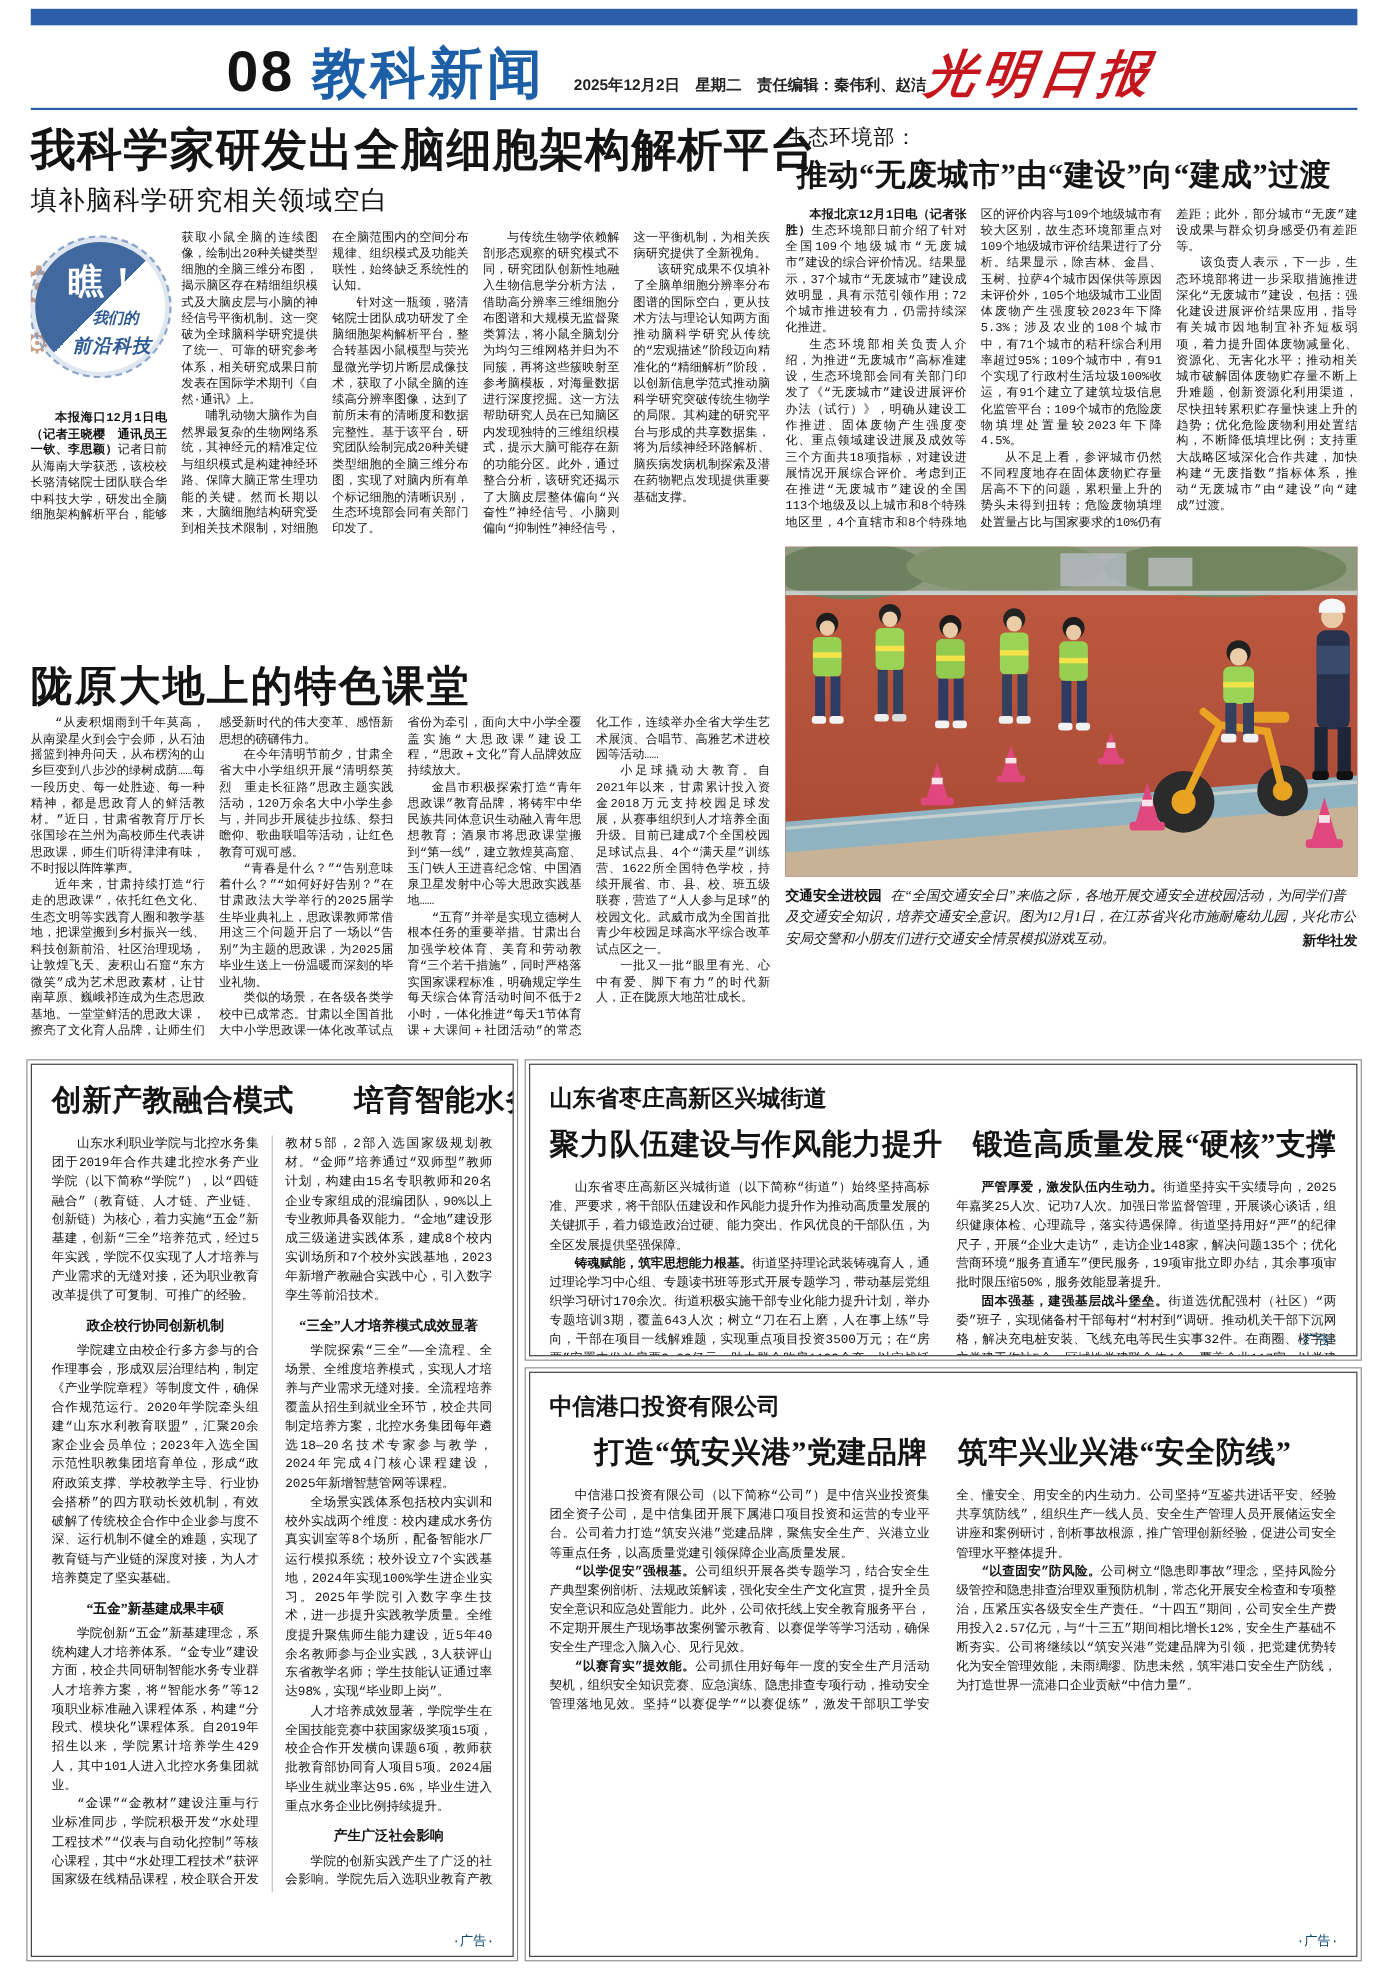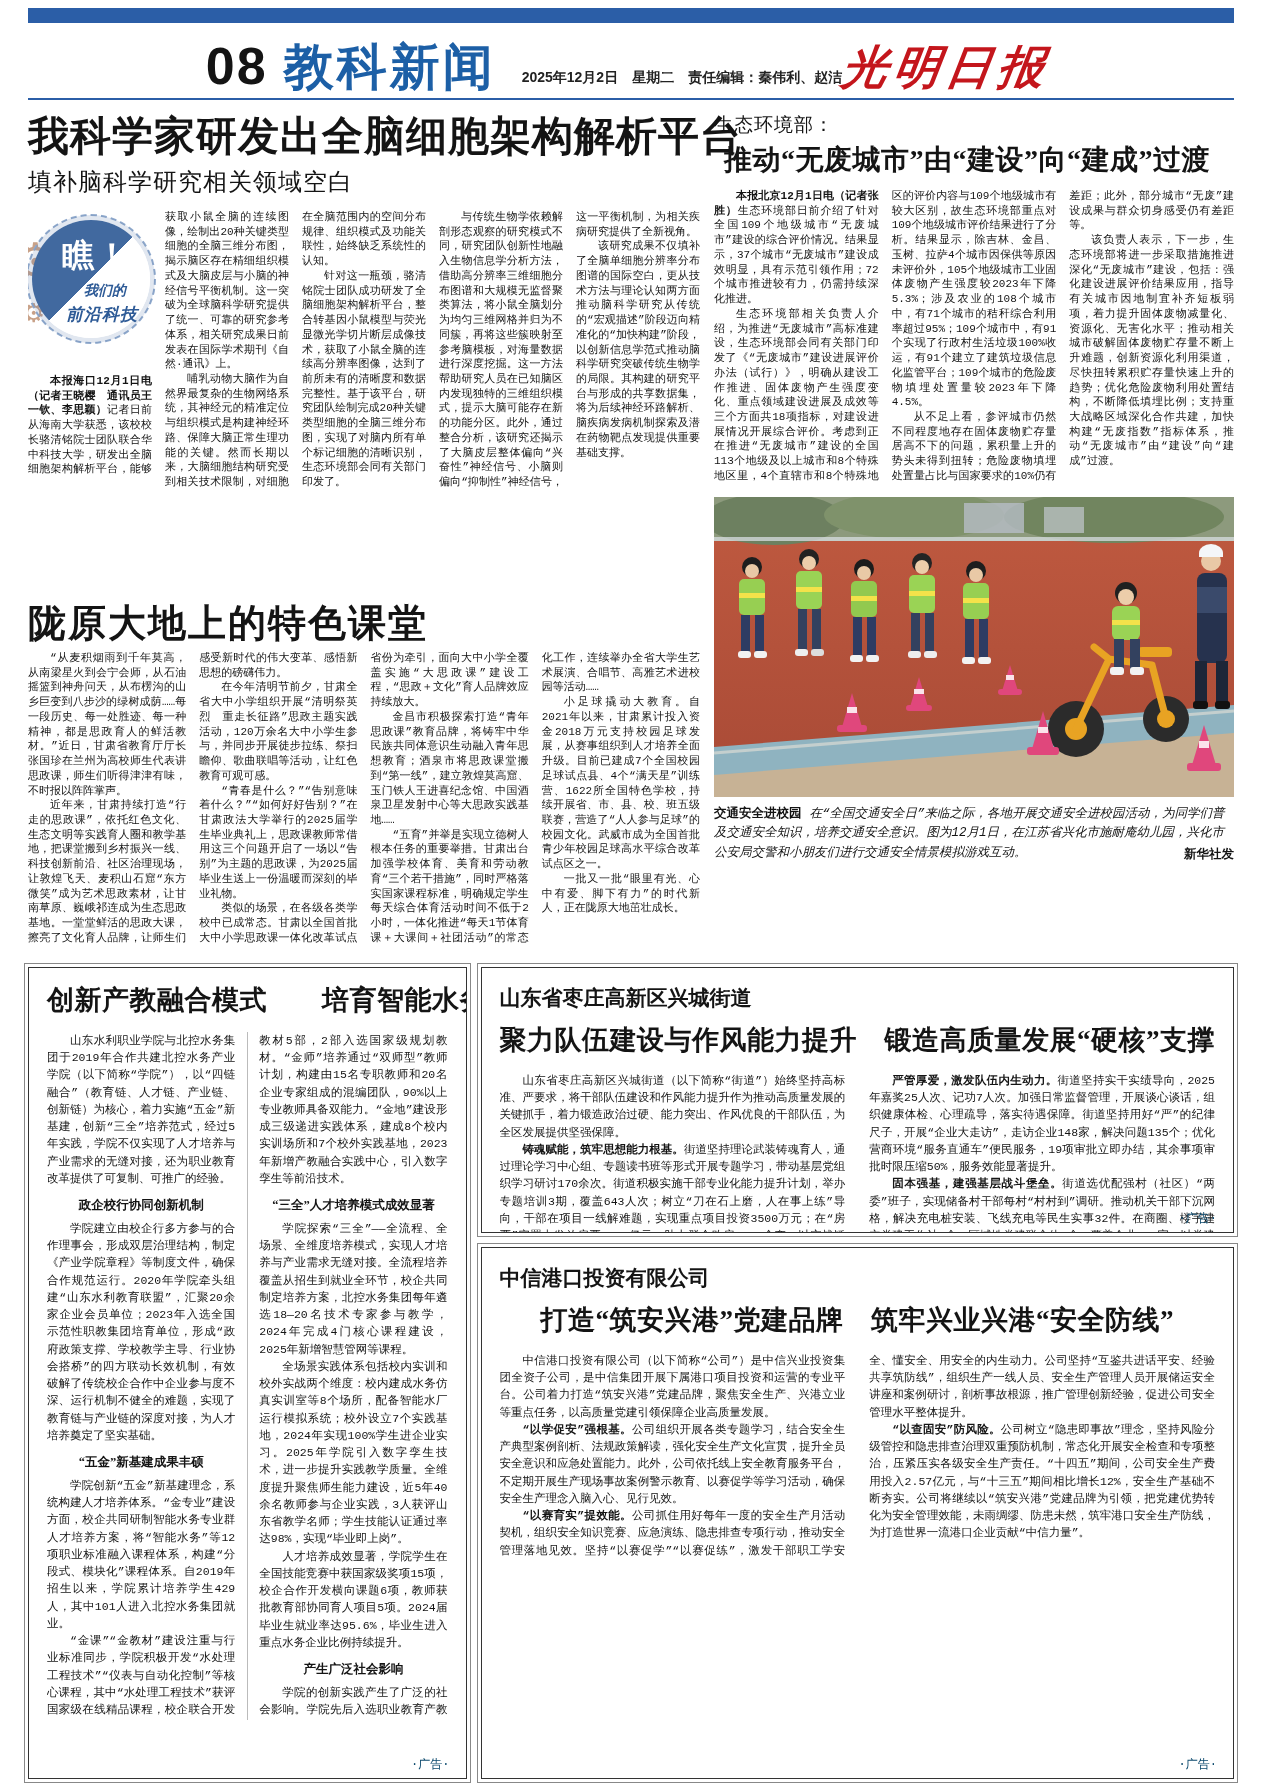--- a/index.html
+++ b/index.html
@@ -40,21 +40,21 @@
   .feat-art h1{font-size:38px;font-weight:900;margin:4px 0 2px;letter-spacing:2px;}
   .byline{font-size:13.5px;margin:6px 0 12px;}
   .feat-body{height:302px;column-count:4;column-gap:13px;font-size:11px;line-height:1.34;}
 
   .eco-art .kicker{font-size:19px;margin:2px 0 4px;letter-spacing:1px;}
   .eco-art h1{font-size:28px;font-weight:900;margin:0 0 12px 10px;line-height:1.25;letter-spacing:0.5px;white-space:nowrap;}
   .eco-body{height:296px;column-count:3;column-gap:13px;font-size:11px;line-height:1.34;}
 
   figure.photo{margin:12px 0 0;}
   figure.photo svg{display:block;width:520px;height:300px;background:#b0513c;}
-  figcaption{position:relative;font-size:12.5px;font-style:italic;line-height:1.55;margin-top:8px;padding-bottom:2px;font-family:Liberation Mono, monospace;}
+  figcaption{position:relative;font-size:12.5px;font-style:italic;line-height:1.55;margin-top:8px;padding-bottom:2px;}
   figcaption strong{font-style:normal;margin-right:8px;}
   .credit{position:absolute;right:0;bottom:0;font-style:normal;font-weight:700;}
 
   .boxes{display:flex;gap:14px;margin:14px 28px 0;height:812px;}
   .box{border:1px solid #333;outline:1px solid #888;outline-offset:3px;background:#fff;position:relative;padding:12px 18px;overflow:hidden;box-sizing:border-box;}
   .box .kicker2{font-family:"Liberation Sans","DejaVu Sans",sans-serif;font-weight:700;font-size:21px;margin:4px 0 10px;}
   .box h3{text-align:center;font-size:27px;font-weight:900;margin:2px 0 14px;letter-spacing:0.5px;white-space:nowrap;}
   .box-body{column-count:2;column-gap:24px;font-size:11.5px;line-height:1.5;}
   .box1{width:516px;}
   .box1 .box-body{height:688px;column-rule:1px solid #bbb;}
@@ -98,21 +98,21 @@
             <div class="badge-circle">
               <span class="badge-excl">瞧！</span>
               <span class="badge-l2">我们的</span>
               <span class="badge-l3">前沿科技</span>
             </div>
           </div>
         <p><strong>本报海口12月1日电（记者王晓樱　通讯员王一钦、李思颖）</strong>记者日前从海南大学获悉，该校校长骆清铭院士团队联合华中科技大学，研发出全脑细胞架构解析平台，能够获取小鼠全脑的连续图像，绘制出20种关键类型细胞的全脑三维分布图，揭示脑区存在精细组织模式及大脑皮层与小脑的神经信号平衡机制。这一突破为全球脑科学研究提供了统一、可靠的研究参考体系，相关研究成果日前发表在国际学术期刊《自然·通讯》上。</p>
             <p>哺乳动物大脑作为自然界最复杂的生物网络系统，其神经元的精准定位与组织模式是构建神经环路、保障大脑正常生理功能的关键。然而长期以来，大脑细胞结构研究受到相关技术限制，对细胞在全脑范围内的空间分布规律、组织模式及功能关联性，始终缺乏系统性的认知。</p>
             <p>针对这一瓶颈，骆清铭院士团队成功研发了全脑细胞架构解析平台，整合转基因小鼠模型与荧光显微光学切片断层成像技术，获取了小鼠全脑的连续高分辨率图像，达到了前所未有的清晰度和数据完整性。基于该平台，研究团队绘制完成20种关键类型细胞的全脑三维分布图，实现了对脑内所有单个标记细胞的清晰识别，生态环境部会同有关部门印发了。</p>
             <p>与传统生物学依赖解剖形态观察的研究模式不同，研究团队创新性地融入生物信息学分析方法，借助高分辨率三维细胞分布图谱和大规模无监督聚类算法，将小鼠全脑划分为均匀三维网格并归为不同簇，再将这些簇映射至参考脑模板，对海量数据进行深度挖掘。这一方法帮助研究人员在已知脑区内发现独特的三维组织模式，提示大脑可能存在新的功能分区。此外，通过整合分析，该研究还揭示了大脑皮层整体偏向“兴奋性”神经信号、小脑则偏向“抑制性”神经信号，这一平衡机制，为相关疾病研究提供了全新视角。</p>
-            <p>该研究成果不仅填补了全脑单细胞分辨率分布图谱的国际空白，更从技术方法与理论认知两方面推动脑科学研究从传统的“宏观描述”阶段迈向精准化的“加快构建”阶段，以创新信息学范式推动脑科学研究突破传统生物学的局限。其构建的研究平台与形成的共享数据集，将为后续神经环路解析、脑疾病发病机制探索及潜在药物靶点发现提供重要基础支撑。</p>
+            <p>该研究成果不仅填补了全脑单细胞分辨率分布图谱的国际空白，更从技术方法与理论认知两方面推动脑科学研究从传统的“宏观描述”阶段迈向精准化的“精细解析”阶段，以创新信息学范式推动脑科学研究突破传统生物学的局限。其构建的研究平台与形成的共享数据集，将为后续神经环路解析、脑疾病发病机制探索及潜在药物靶点发现提供重要基础支撑。</p>
           </div>
       </article>
 
       <article class="feat-art">
         <h1>陇原大地上的特色课堂</h1>
         <div class="cols feat-body">
             <p>“从麦积烟雨到千年莫高，从南梁星火到会宁会师，从石油摇篮到神舟问天，从布楞沟的山乡巨变到八步沙的绿树成荫……每一段历史、每一处胜迹、每一种精神，都是思政育人的鲜活教材。”近日，甘肃省教育厅厅长张国珍在兰州为高校师生代表讲思政课，师生们听得津津有味，不时报以阵阵掌声。</p>
             <p>近年来，甘肃持续打造“行走的思政课”，依托红色文化、生态文明等实践育人圈和教学基地，把课堂搬到乡村振兴一线、科技创新前沿、社区治理现场，让敦煌飞天、麦积山石窟“东方微笑”成为艺术思政素材，让甘南草原、巍峨祁连成为生态思政基地。一堂堂鲜活的思政大课，擦亮了文化育人品牌，让师生们感受新时代的伟大变革、感悟新思想的磅礴伟力。</p>
             <p>在今年清明节前夕，甘肃全省大中小学组织开展“清明祭英烈　重走长征路”思政主题实践活动，120万余名大中小学生参与，并同步开展徒步拉练、祭扫瞻仰、歌曲联唱等活动，让红色教育可观可感。</p>
             <p>“青春是什么？”“告别意味着什么？”“如何好好告别？”在甘肃政法大学举行的2025届学生毕业典礼上，思政课教师常借用这三个问题开启了一场以“告别”为主题的思政课，为2025届毕业生送上一份温暖而深刻的毕业礼物。</p>

